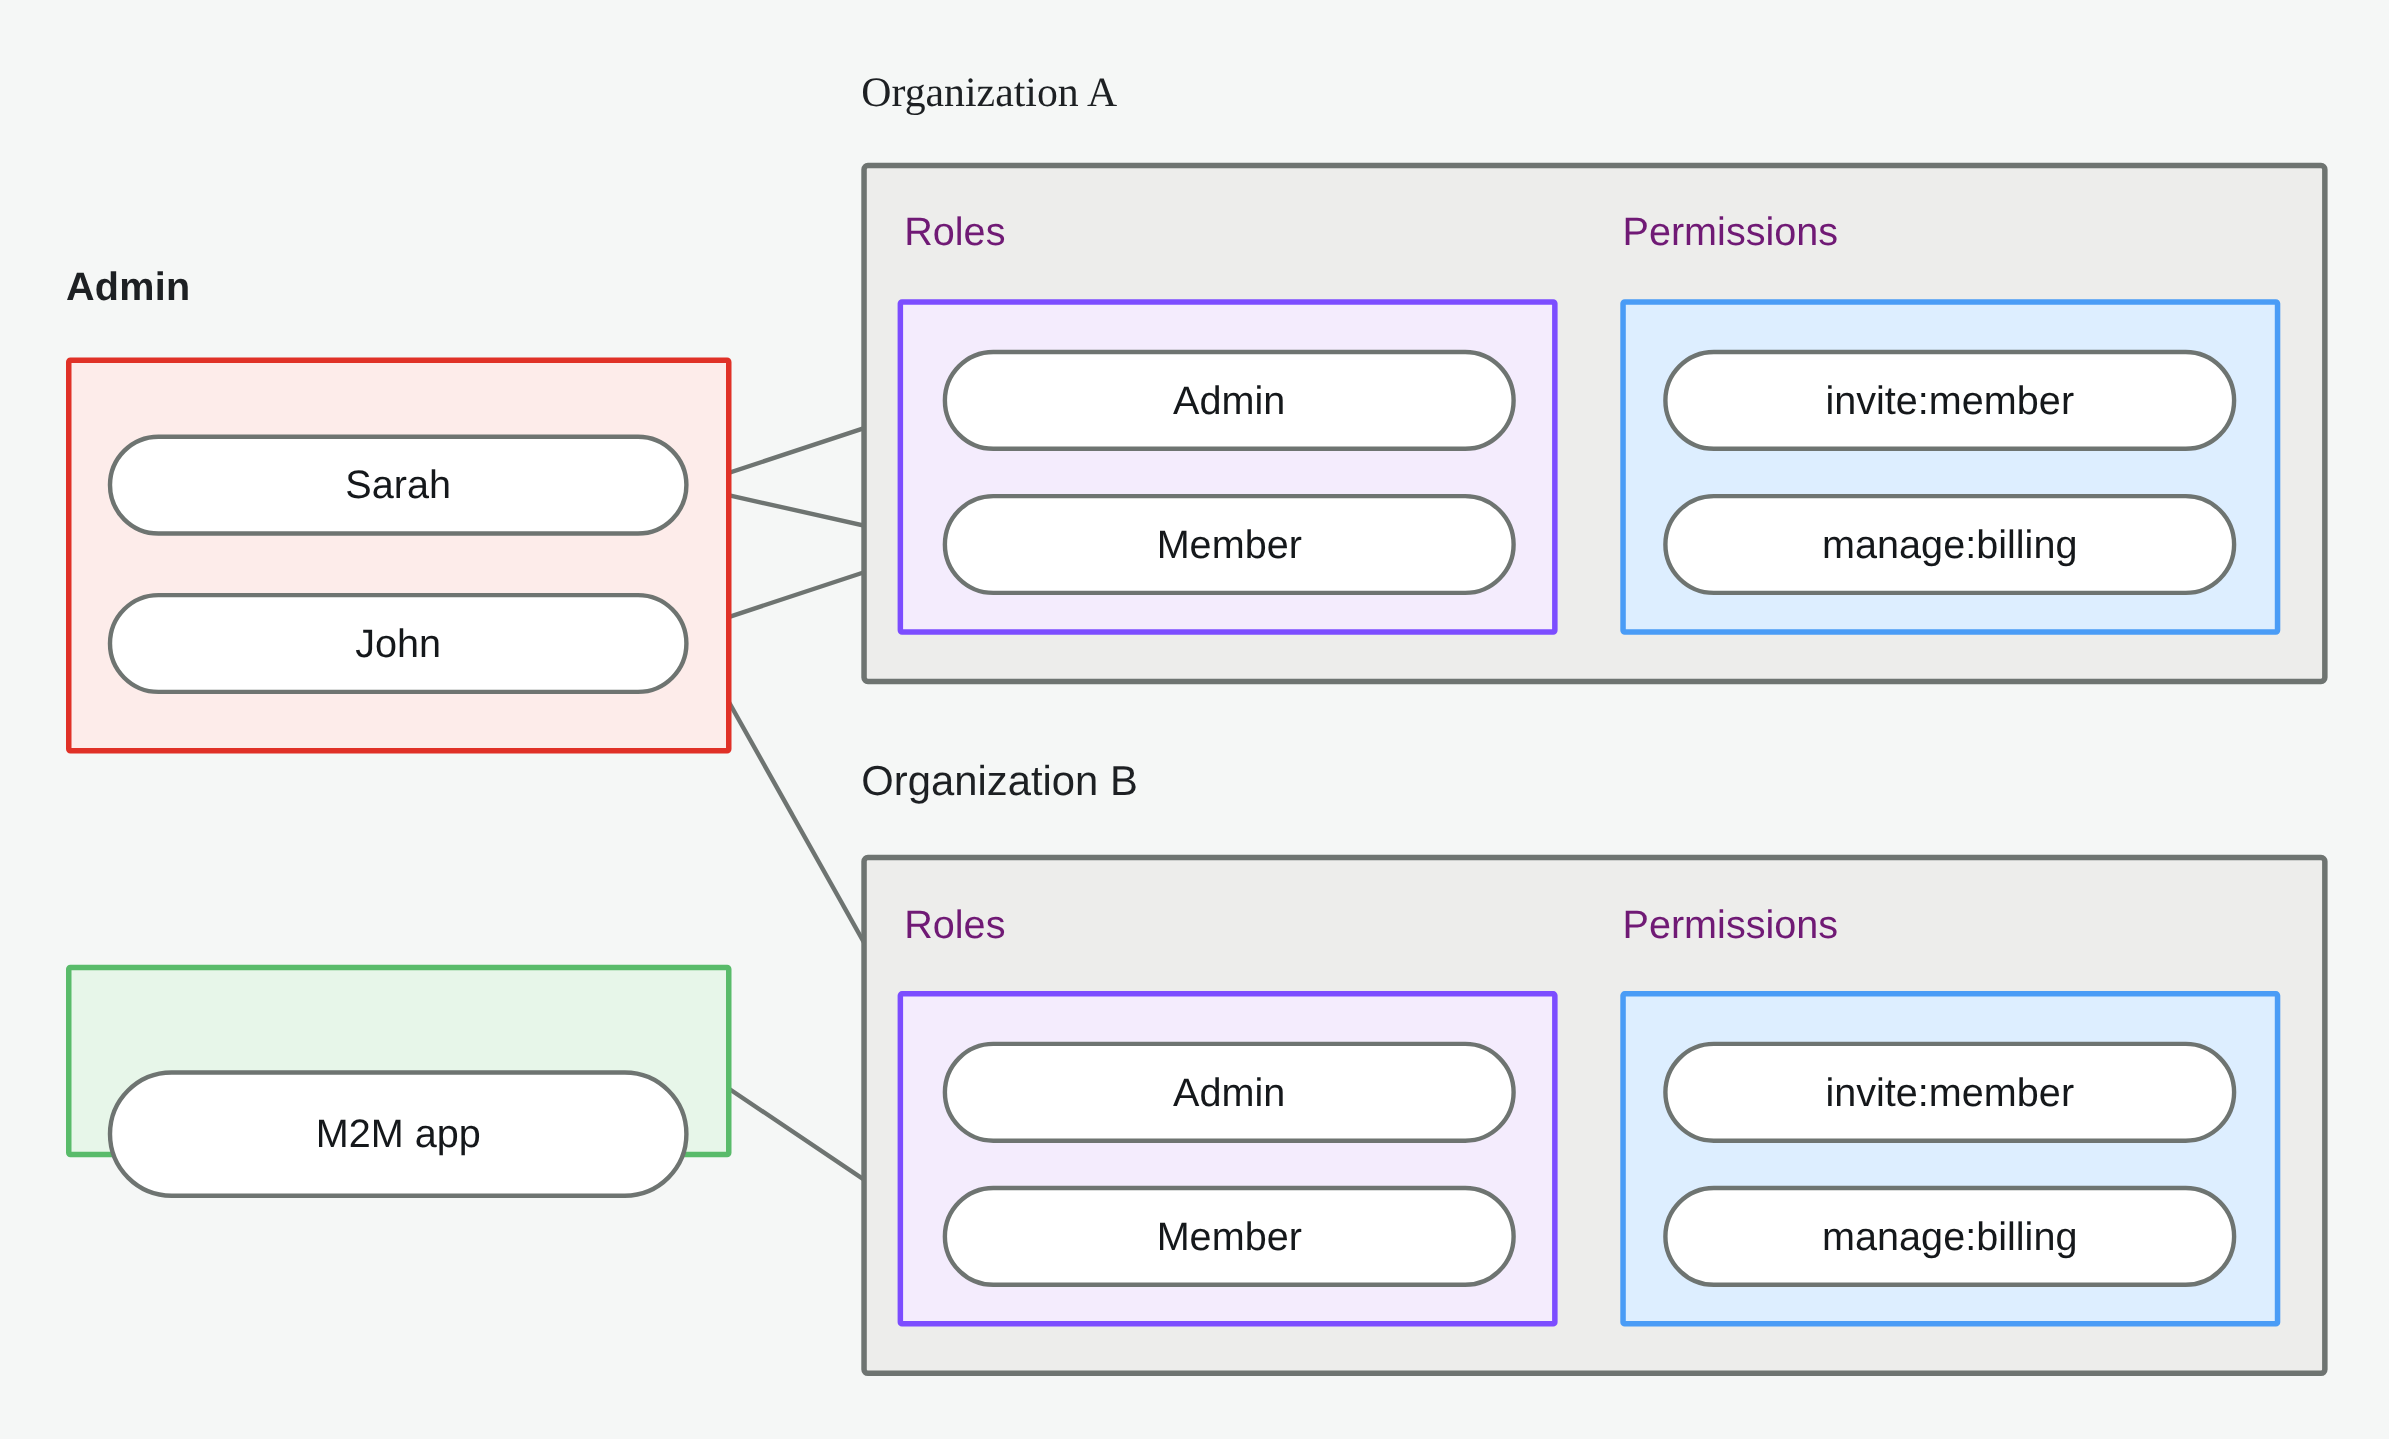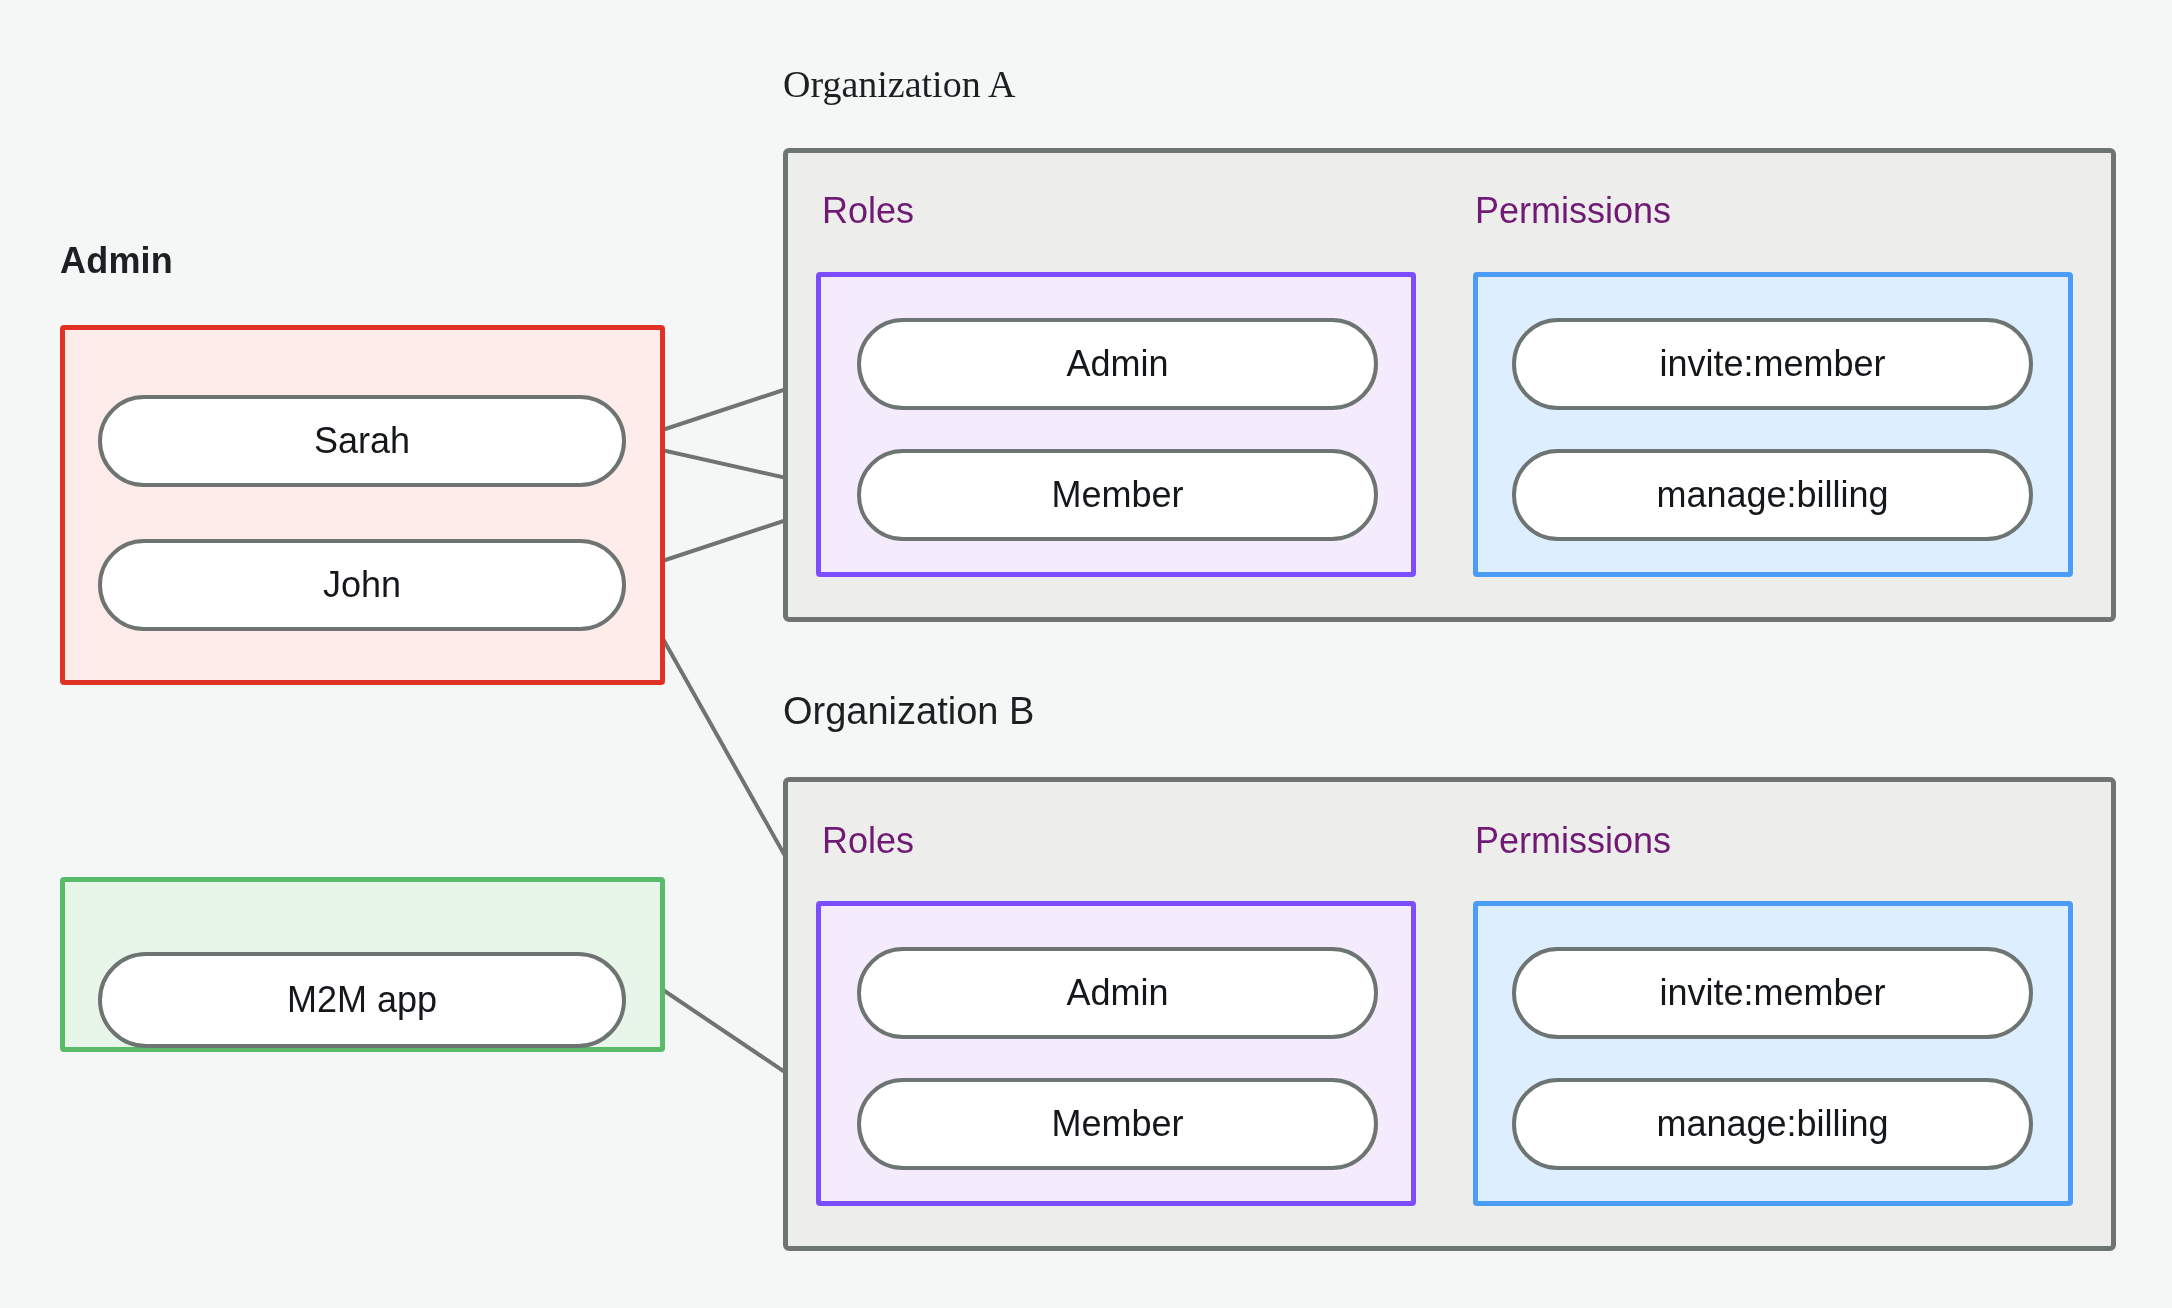--- a/index.html
+++ b/index.html
@@ -137,21 +137,21 @@
       <circle cx="1512" cy="1124" r="11"></circle>
     </g>
   </svg>
 
   <div class="group-label" style="left:60px; top:240px;">Admin</div>
   <div class="box box-users" style="left:60px; top:325px; width:605px; height:360px;"></div>
   <div class="node" style="left:98px; top:395px; width:528px; height:92px;">Sarah</div>
   <div class="node" style="left:98px; top:527px; width:528px; height:92px;margin-top:12px;">John</div>
 
   <div class="box box-m2m" style="left:60px; top:877px; width:605px; height:175px;"></div>
-  <div class="node" style="left:98px; top:952px; width:528px; height:96px;">M2M app</div>
+  <div class="node" style="left:98px; top:973px; width:528px; height:116px;">M2M app</div>
 
   <div class="org-title" style="left:783px; top:62px;font-family:Liberation Serif, serif;">Organization A</div>
   <div class="box box-org" style="left:783px; top:148px; width:1333px; height:474px;"></div>
 
   <div class="inner-title" style="left:822px; top:190px;">Roles</div>
   <div class="box box-roles" style="left:816px; top:272px; width:600px; height:305px;"></div>
   <div class="node" style="left:857px; top:318px; width:521px; height:92px;">Admin</div>
   <div class="node" style="left:857px; top:449px; width:521px; height:92px;">Member</div>
 
   <div class="inner-title" style="left:1475px; top:190px;">Permissions</div>

